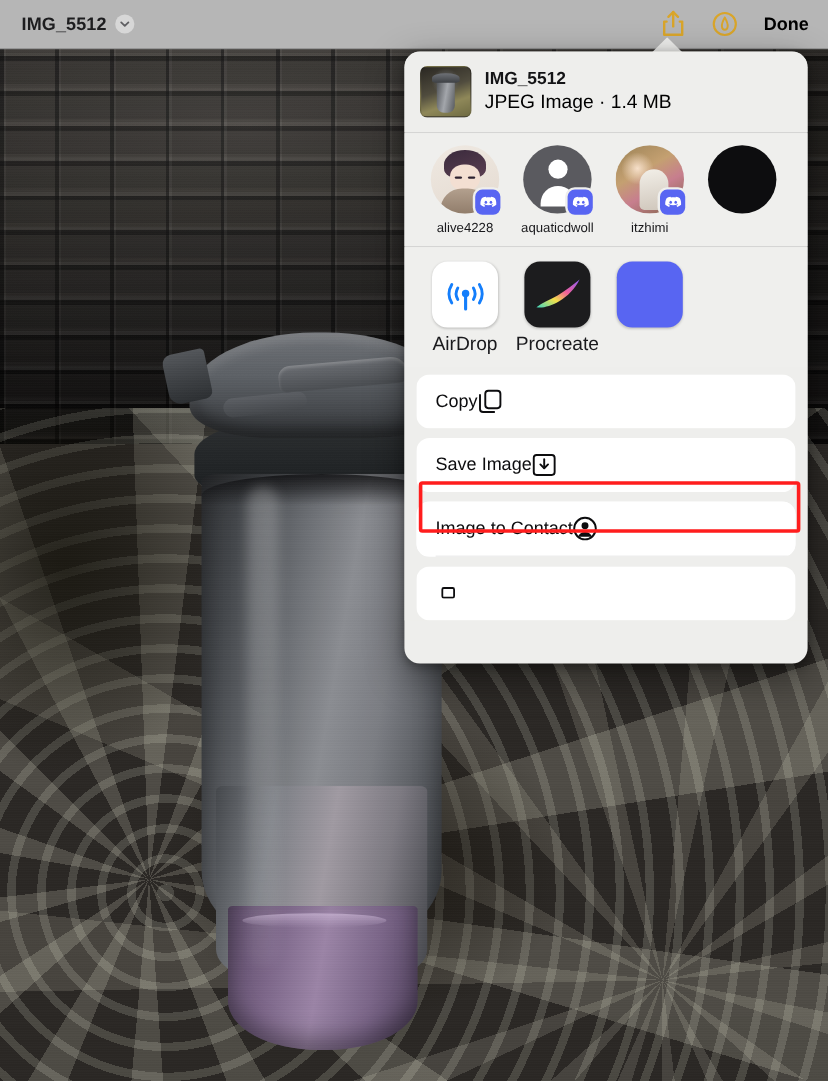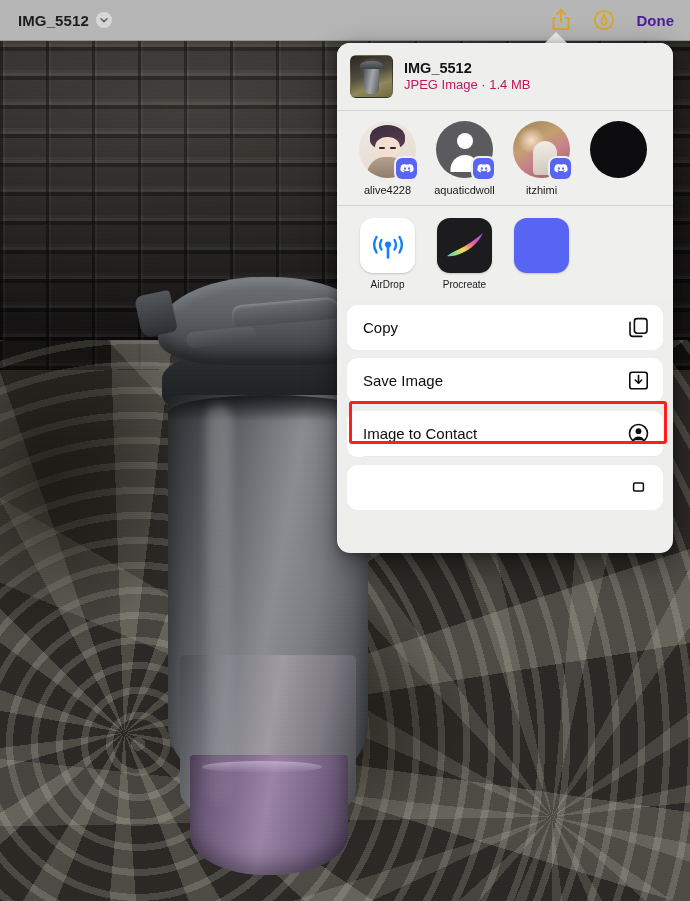--- a/index.html
+++ b/index.html
@@ -162,21 +162,21 @@
     margin-left:18px;letter-spacing:.1px;
   }
   .tb-chevron{
     width:16px;height:16px;border-radius:50%;
     background:rgba(255,255,255,.45);
     margin-left:7px;display:flex;align-items:center;justify-content:center;
     color:#5f5f62;
   }
   .tb-right{margin-left:auto;display:flex;align-items:center;gap:22px;margin-right:16px;}
   .tb-icon{color:#d9a52a;display:flex;align-items:center;justify-content:center;}
-  .tb-done{color:#4c1d95;font-size:15px;font-weight:700;}
+  .tb-done{color:#000000;font-size:15px;font-weight:700;}
 
   
   .sheet-caret{
     position:absolute;left:543px;top:31px;width:26px;height:13px;
     z-index:19;
   }
   .sheet{
     position:absolute;left:337px;top:43px;width:336px;height:510px;
     background:#eeeeec;
     border-radius:13px;
@@ -204,21 +204,21 @@
     background:linear-gradient(100deg,#4c4f53,#a3a6ab 50%,#55585c);
     border-radius:3px 3px 6px 6px;
   }
   .thumb-lid{
     position:absolute;left:9px;top:5px;width:23px;height:8px;
     background:linear-gradient(180deg,#6e7176,#3d4044);
     border-radius:50% 50% 20% 20%;z-index:2;
   }
   .hdr-texts{display:flex;flex-direction:column;gap:2px;min-width:0;}
   .hdr-title{font-size:14.5px;font-weight:700;color:#141416;line-height:1.15;}
-  .hdr-sub{font-size:13px;color:#be185d;line-height:1.15;}
+  .hdr-sub{font-size:16px;color:#000000;line-height:1.15;}
 
   .row-divider{height:1px;background:rgba(0,0,0,.10);margin:0;}
 
   .contacts-row{
     display:flex;gap:0;padding:10px 0 8px 12px;
     background:#efefed;overflow:hidden;
   }
   .contact{
     width:77px;flex:0 0 auto;display:flex;flex-direction:column;align-items:center;gap:6px;
   }
@@ -302,28 +302,28 @@
     display:flex;padding:12px 0 9px 12px;background:#efefed;overflow:hidden;
   }
   .app{width:77px;flex:0 0 auto;display:flex;flex-direction:column;align-items:center;gap:6px;}
   .app-icon{width:55px;height:55px;border-radius:13px;position:relative;overflow:hidden;
     box-shadow:0 1px 2px rgba(0,0,0,.18);}
   .ic-airdrop{background:#fff;display:flex;align-items:center;justify-content:center;}
   .ic-messages{background:linear-gradient(180deg,#5bf675 0%,#1fc12f 100%);display:flex;align-items:center;justify-content:center;}
   .ic-mail{background:linear-gradient(180deg,#3fb3fb 0%,#1a7ef0 100%);display:flex;align-items:center;justify-content:center;}
   .ic-procreate{background:#1c1c1e;display:flex;align-items:center;justify-content:center;}
   .ic-discord{background:#5865f2;display:flex;align-items:center;justify-content:center;}
-  .app-name{font-size:10px;color:#19191c;text-align:left;}
+  .app-name{font-size:16px;color:#19191c;text-align:left;}
 
   .actions{padding:6px 10px 0 10px;background:#eeeeec;}
   .action-group{
     background:#ffffff;border-radius:11px;overflow:hidden;margin-bottom:8px;
   }
   .action-row{
-    display:flex;align-items:center;justify-content:space-between;
+    display:flex;align-items:center;
     height:45px;padding:0 14px 0 16px;background:#fff;
   }
   .action-label{font-size:15px;color:#0d0d0f;}
   .action-icon{color:#0d0d0f;display:flex;align-items:center;}
   .action-sep{height:1px;background:rgba(0,0,0,.09);margin-left:16px;}
 
   .highlight{
     position:absolute;left:349px;top:401px;width:312px;height:37px;
     border:3px solid #ff1d1d;border-radius:3px;z-index:40;pointer-events:none;
   }

